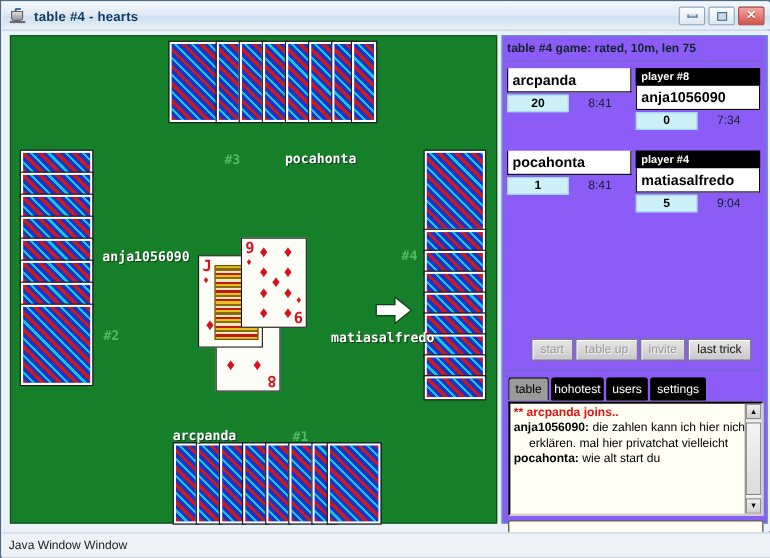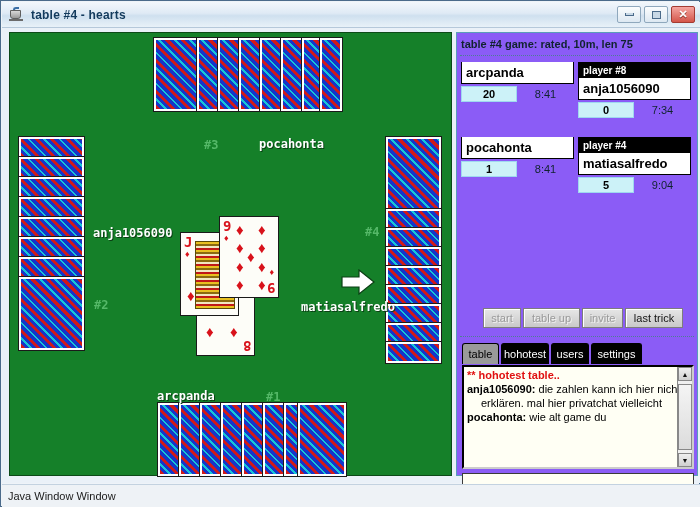--- a/index.html
+++ b/index.html
@@ -380,27 +380,27 @@
 
       <div class="divider" style="top:303px;"></div>
 
       <div class="tab active" style="left:5px;top:310px;width:37px;">table</div>
       <div class="tab" style="left:44px;top:310px;width:48px;">hohotest</div>
       <div class="tab" style="left:94px;top:310px;width:38px;">users</div>
       <div class="tab" style="left:134px;top:310px;width:51px;">settings</div>
 
       <div class="chat-box">
         <div class="chat-lines">
-          <div class="cl sys">** hohotest table..</div>
+          <div class="cl sys">** arcpanda joins..</div>
           <div class="cl">
             <span class="who">anja1056090:</span><span> die zahlen kann ich hier nicht</span>
           </div>
           <div class="cl cont">erklären. mal hier privatchat vielleicht</div>
           <div class="cl">
-            <span class="who">pocahonta:</span><span> wie alt game du</span>
+            <span class="who">pocahonta:</span><span> wie alt start du</span>
           </div>
         </div>
         <div class="vscroll">
           <div class="vs-btn">▲</div>
           <div class="vs-thumb"></div>
           <div class="vs-btn">▼</div>
         </div>
       </div>
 
       <input class="chat-input" type="text" style="font-family: &quot;Liberation Sans&quot;, sans-serif; font-size: 11px; padding-left: 3px;" placeholder="">

